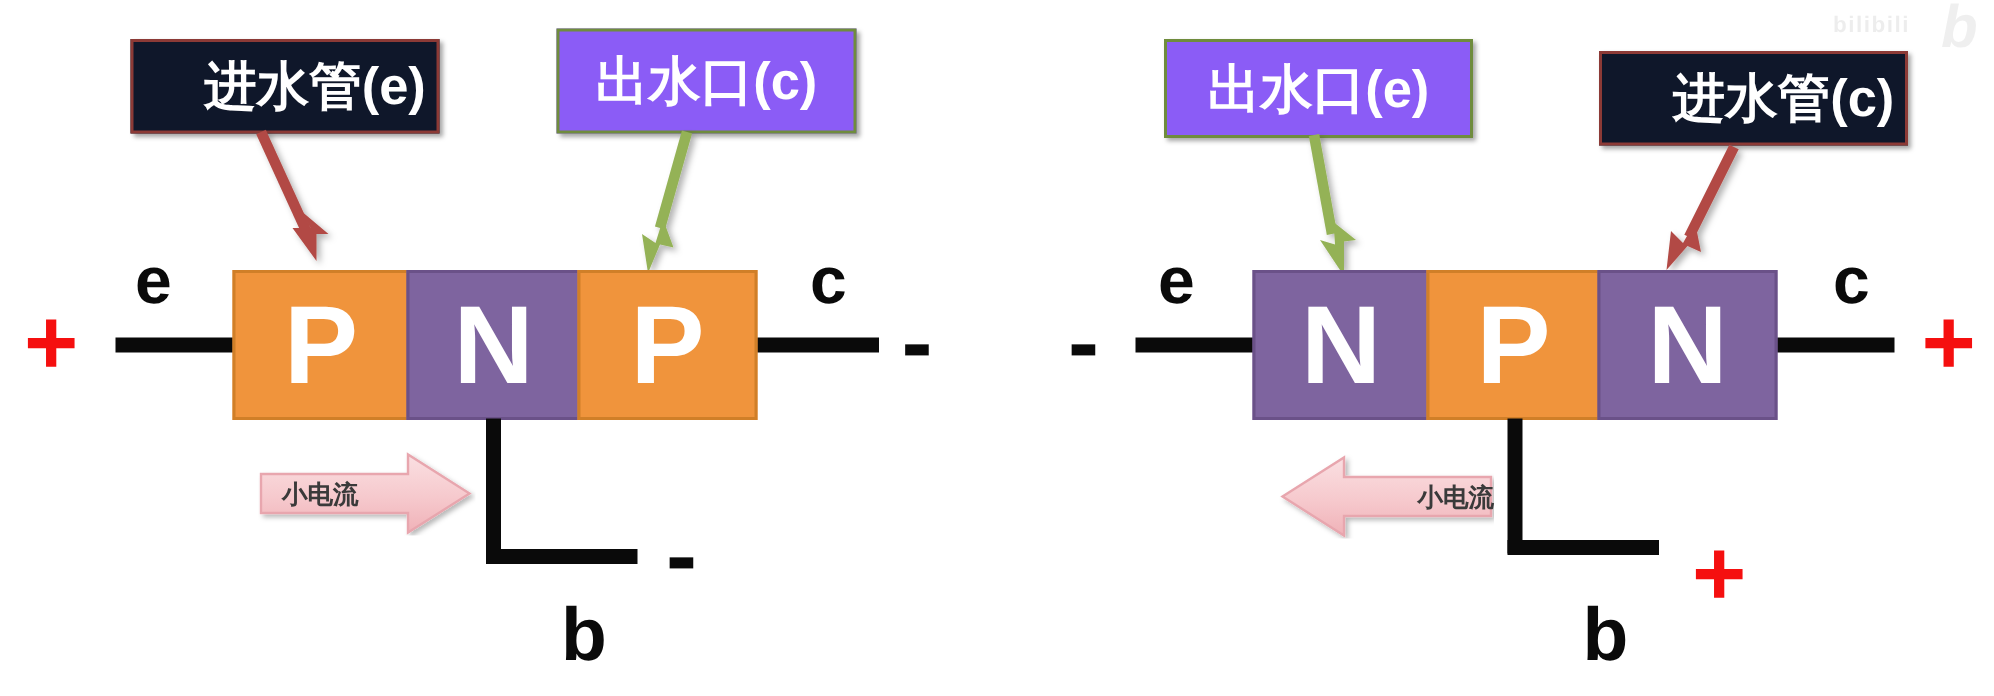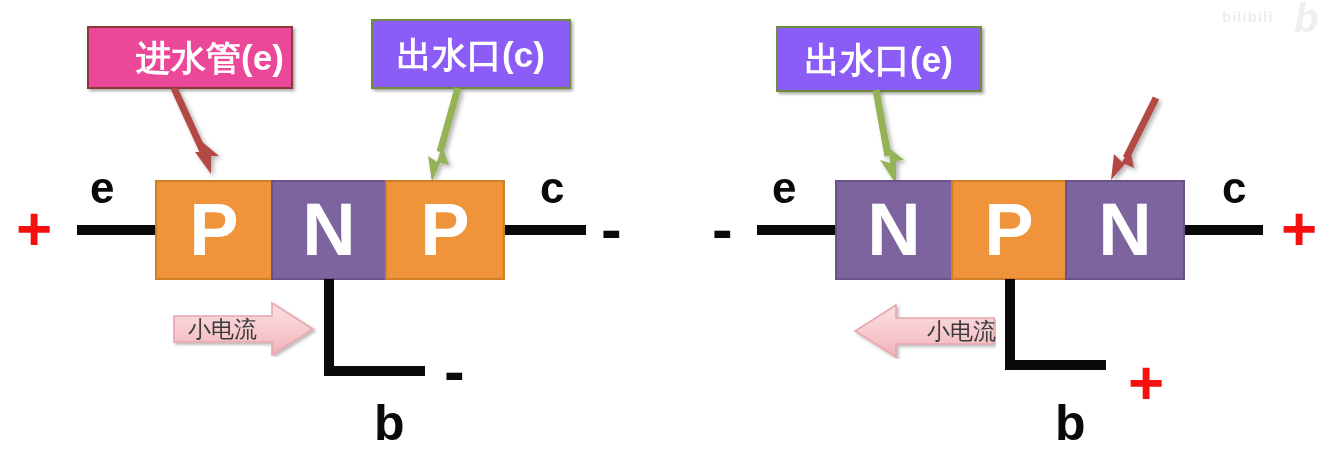--- a/index.html
+++ b/index.html
@@ -31,21 +31,21 @@
     justify-content: center;
     color: #ffffff;
     font-weight: bold;
     font-size: 35px;
     line-height: 1;
     letter-spacing: 0px;
     white-space: nowrap;
     box-shadow: 2px 2px 3px rgba(0,0,0,0.35);
   }
   .callout.red {
-    background: #ec4899;
+    background: #0f172a;
     border: 2px solid #8c3a36;
     padding-left: 40px;
   }
   .callout.green {
     background: #8b5cf6;
     border: 2px solid #6f8c3d;
   }
 
   
   .block {
@@ -103,22 +103,22 @@
   
   .curarrow {
     position: absolute;
   }
   .curarrow .curlabel {
     position: absolute;
     left: 0; top: 0;
     width: 100%; height: 100%;
     display: flex;
     align-items: center;
-    font-weight: normal;
-    font-size: 23px;
+    font-weight: bold;
+    font-size: 17px;
     color: #3a3a3a;
     pointer-events: none;
   }
   .curarrow.right .curlabel { justify-content: flex-start; padding-left: 16px; }
   .curarrow.left  .curlabel { justify-content: flex-end;   padding-right: 16px; }
 
   .ptr { position: absolute; }
 
   .watermark {
     position: absolute;
@@ -205,20 +205,21 @@
           <feDropShadow dx="2" dy="2" stdDeviation="1.6" flood-color="#000" flood-opacity="0.28"></feDropShadow>
         </filter>
       </defs>
       <path d="M2 15 L100 15 L100 2 L141 28 L100 54 L100 41 L2 41 Z" fill="url(#pgL)" stroke="#e8a6ae" stroke-width="1.6" filter="url(#sh3)"></path>
     </svg>
     <div class="curlabel">小电流</div>
   </div>
 
   <div class="callout green" style="left:776px; top:26px; width:206px; height:66px;">出水口(e)</div>
 
+  <div class="callout red" style="left:1066px; top:34px; width:206px; height:63px;">进水管(c)</div>
 
   <svg class="ptr" style="left:856px; top:88px;" width="80" height="105" viewBox="0 0 80 105">
     <defs>
       <filter id="sh4" x="-40%" y="-40%" width="200%" height="200%">
         <feDropShadow dx="2.5" dy="2.5" stdDeviation="2" flood-color="#000" flood-opacity="0.3"></feDropShadow>
       </filter>
     </defs>
     <g filter="url(#sh4)">
       <path d="M20 2 L32 68" stroke="#94b257" stroke-width="7" fill="none"></path>
       <path d="M40 96 L24 72 L34 75 L33 60 L48 72 L40 73 Z" fill="#94b257"></path>

